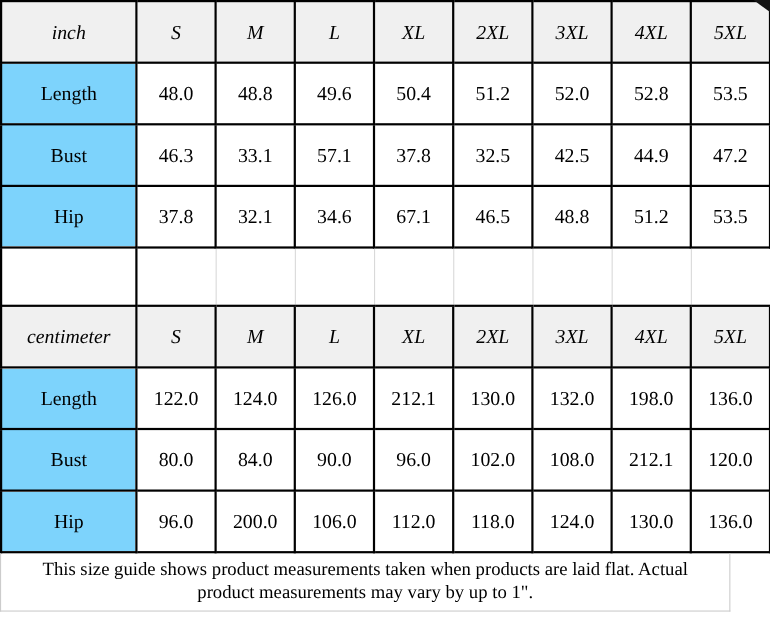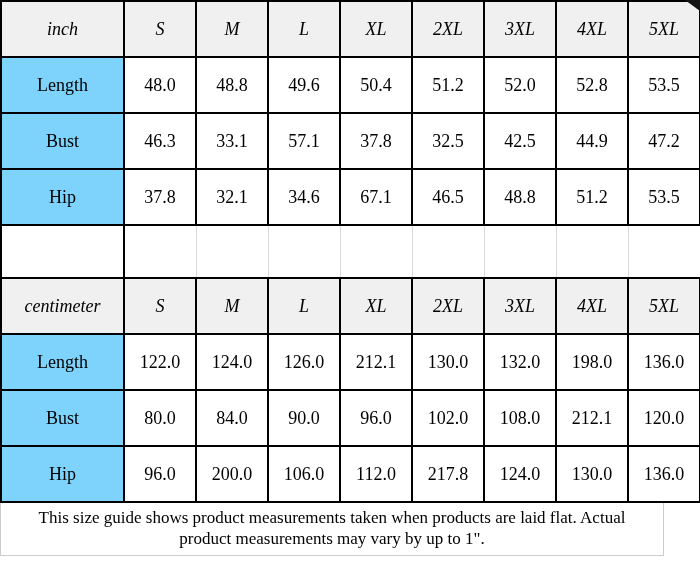--- a/index.html
+++ b/index.html
@@ -181,21 +181,21 @@
       <td>212.1</td>
       <td>120.0</td>
     </tr>
 
     <tr>
       <td class="lbl">Hip</td>
       <td>96.0</td>
       <td>200.0</td>
       <td>106.0</td>
       <td>112.0</td>
-      <td>217.8</td>
+      <td>118.0</td>
       <td>124.0</td>
       <td>130.0</td>
       <td>136.0</td>
     </tr>
   </tbody>
     </table>
 
   <div class="footer">
     <p>This size guide shows product measurements taken when products are laid flat. Actual product measurements may vary by up to 1".</p>
   </div>

